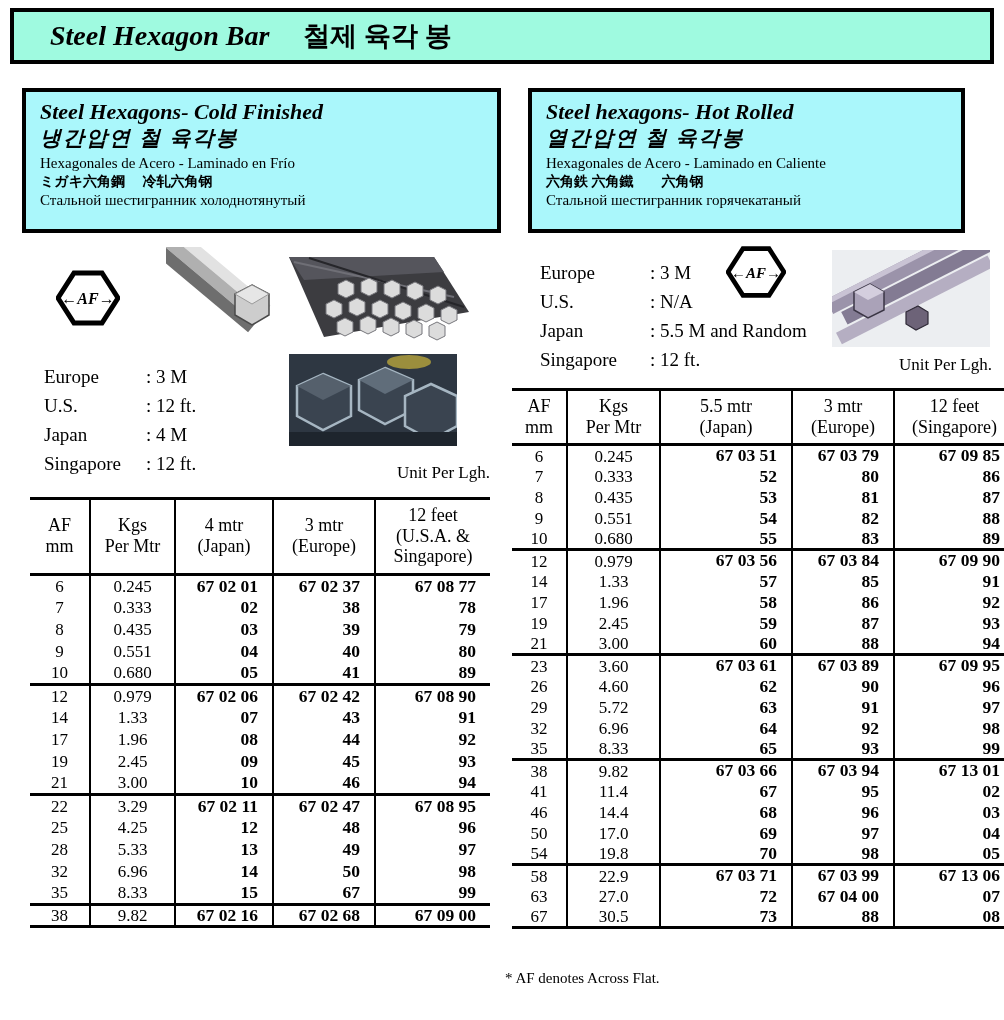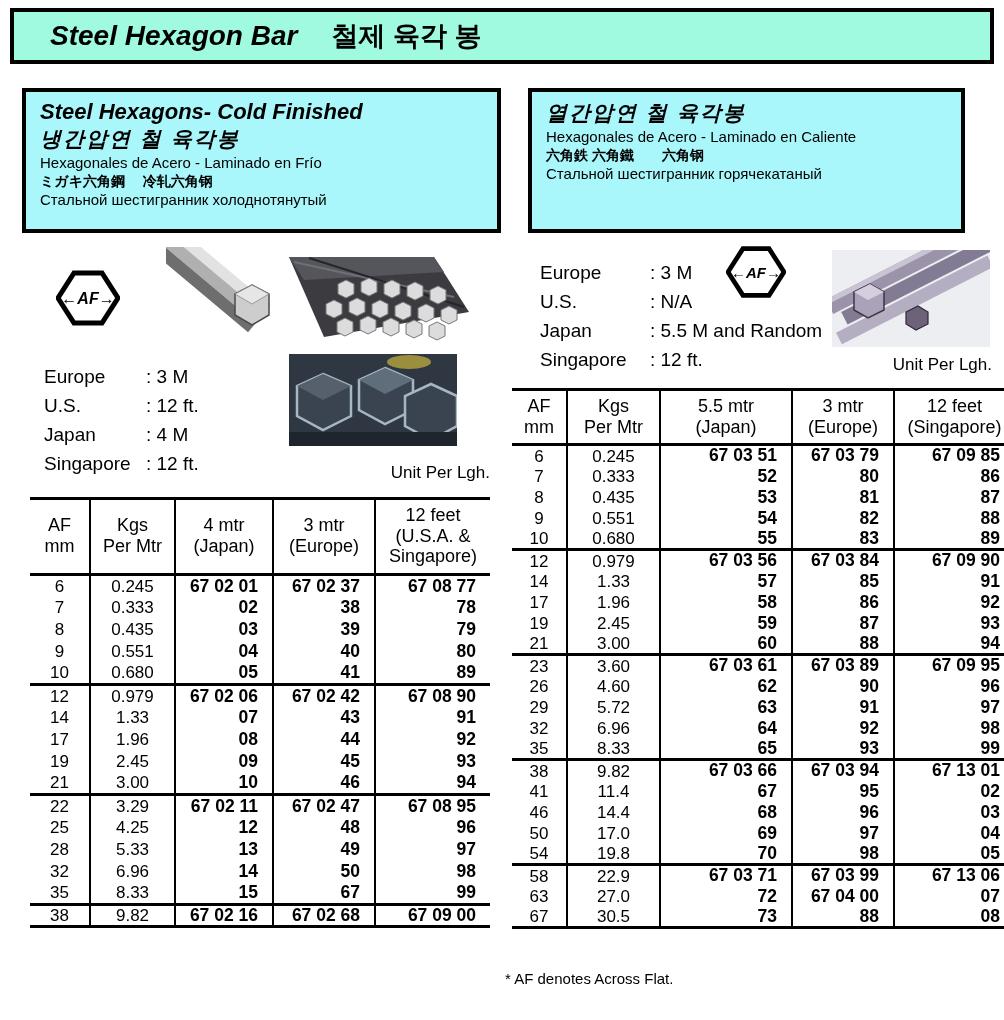--- a/index.html
+++ b/index.html
@@ -1,19 +1,19 @@
 <!DOCTYPE html>
 <html style="--title-bg: #9ffae0; --panel-bg: #aaf7fb; --line: #000000;"><head>
 <meta charset="utf-8">
 <style>
   * { margin:0; padding:0; box-sizing:border-box; }
   html,body { background:#ffffff; }
   .page {
     position:relative; width:1004px; height:1020px; background:#fff;
-    font-family:Liberation Sans, sans-serif; color:#000;
+    font-family:Liberation Serif, serif; color:#000;
     overflow:hidden;
   }
   
   .title-bar {
     position:absolute; left:10px; top:8px; width:984px; height:56px;
     background:var(--title-bg); border:4px solid var(--line);
     display:flex; align-items:center; padding-left:36px;
   }
   .title-bar .t-en { font-size:28px; font-weight:bold; font-style:italic; }
   .title-bar .t-ko { font-size:27px; font-weight:bold; margin-left:34px; }
@@ -89,20 +89,21 @@
 
   <div class="panel panel-left">
     <div class="p-title">Steel Hexagons- Cold Finished</div>
     <div class="p-ko">냉간압연 철 육각봉</div>
     <div class="p-es">Hexagonales de Acero - Laminado en Frío</div>
     <div class="p-cjk">ミガキ六角鋼　 冷轧六角钢</div>
     <div class="p-ru">Стальной шестигранник холоднотянутый</div>
   </div>
 
   <div class="panel panel-right">
+    <div class="p-title">Steel hexagons- Hot Rolled</div>
     <div class="p-ko">열간압연 철 육각봉</div>
     <div class="p-es">Hexagonales de Acero - Laminado en Caliente</div>
     <div class="p-cjk">六角鉄 六角鐵　　六角钢</div>
     <div class="p-ru">Стальной шестигранник горячекатаный</div>
   </div>
 
   <svg class="af-hex af-hex-left" width="64" height="60" viewBox="0 0 64 60">
     <polygon points="2,30 18,5 46,5 62,30 46,55 18,55" fill="#ffffff" stroke="#000" stroke-width="5"></polygon>
     <text x="32" y="36" text-anchor="middle" font-size="16" font-weight="bold" font-style="italic">←AF→</text>
   </svg>

